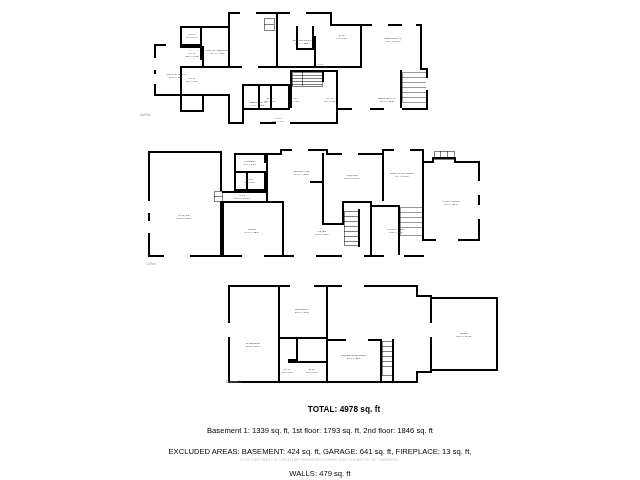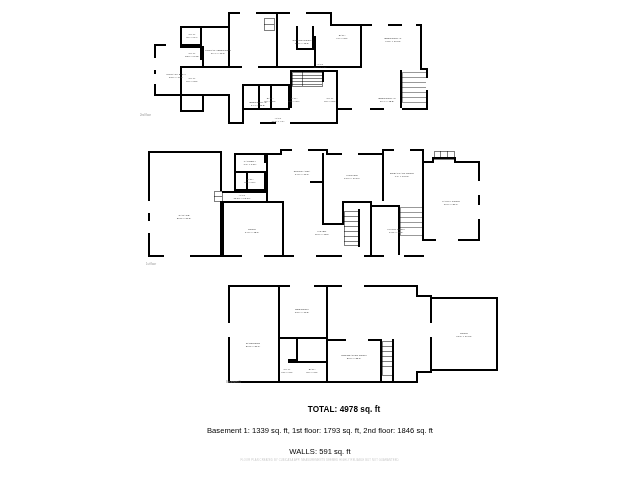--- a/index.html
+++ b/index.html
@@ -452,19 +452,20 @@
       </div>
       <div style="position: absolute; left: 61px; top: 88px; transform: translate(-50%, -50%); text-align: center; white-space: nowrap; font-size: 2.5px; line-height: 3.2px; color: rgb(68, 68, 68); letter-spacing: 0.05px;">
         <div>W.I.C.</div>
         <div>6'5" x 6'2"</div>
       </div>
     </div>
 
   <div class="summary">
     <div class="tot">TOTAL: 4978 sq. ft</div>
     <div class="ln">Basement 1: 1339 sq. ft, 1st floor: 1793 sq. ft, 2nd floor: 1846 sq. ft</div>
-    <div class="ln">WALLS: 591 sq. ft</div>
+    <div class="ln">EXCLUDED AREAS: BASEMENT: 424 sq. ft, GARAGE: 641 sq. ft, FIREPLACE: 13 sq. ft,</div>
+    <div class="ln">WALLS: 479 sq. ft</div>
   </div>
 
   <div class="disclaimer">FLOOR PLAN CREATED BY CUBICASA APP. MEASUREMENTS DEEMED HIGHLY RELIABLE BUT NOT GUARANTEED.</div>
 
 
 </div>
 
 </body></html>

